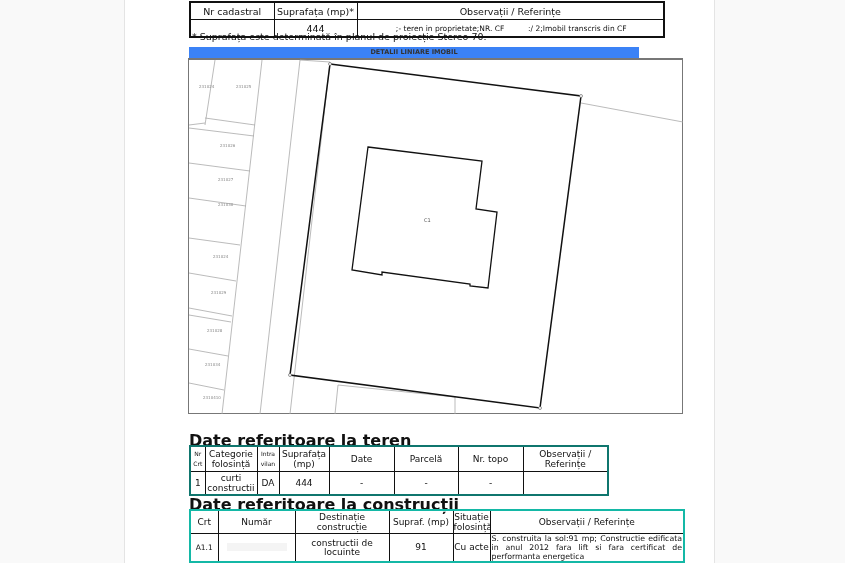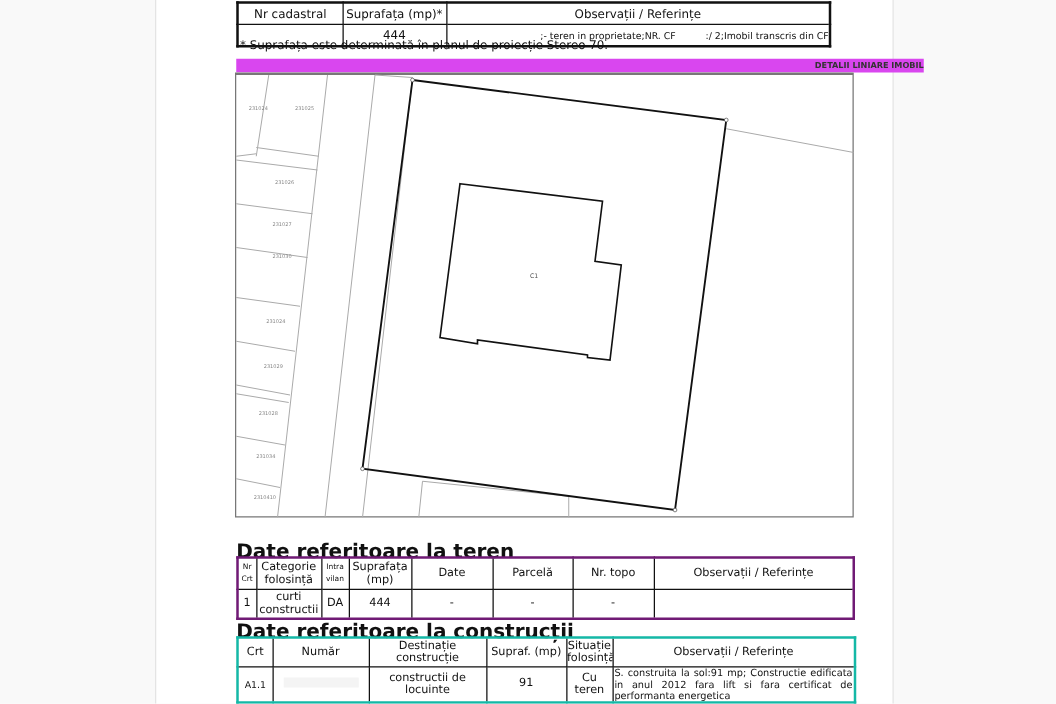--- a/index.html
+++ b/index.html
@@ -5,25 +5,25 @@
   html, body { margin:0; padding:0; }
   body { width:845px; height:563px; background:#f9f9f9; position:relative; overflow:hidden;
          font-family:"DejaVu Sans", sans-serif; color:#111; }
   .page { position:absolute; left:124px; top:0; width:589px; height:563px; background:#fff;
           border-left:1px solid #e4e4e4; border-right:1px solid #e4e4e4; }
   table { border-collapse:collapse; position:absolute; table-layout:fixed; }
   td, th { border:1px solid #111; padding:0; text-align:center; vertical-align:middle; font-weight:normal; overflow:hidden; }
   .t-top { left:189px; top:1px; width:476px; border:2px solid #111; font-size:9.5px; }
   .t-top td { height:16px; }
   .foot { position:absolute; left:192px; top:31px; font-size:9.5px; white-space:nowrap; }
-  .band { position:absolute; left:189px; top:47px; width:550px; height:11px; background:#d946ef;
-          font-size:6.5px; text-align:right; line-height:11px; font-weight:bold; color:#333; }
+  .band { position:absolute; left:189px; top:47px; width:450px; height:11px; background:#3b82f6;
+          font-size:6.5px; text-align:center; line-height:11px; font-weight:bold; color:#333; }
   .map { position:absolute; left:188px; top:58px; width:495px; height:356px; border:1px solid #777; border-top:2px solid #777; background:#fff; box-sizing:border-box; }
   .sec-title { position:absolute; font-size:16px; font-weight:bold; white-space:nowrap; }
-  .t-teren { left:189px; top:445px; width:495px; border:2px solid #701a75; font-size:9px; }
+  .t-teren { left:189px; top:445px; width:420px; border:2px solid #0f766e; font-size:9px; }
   .t-teren .hdr td { height:24px; line-height:10px; }
   .t-teren .row td { height:22px; line-height:10px; }
   .t-con { left:189px; top:509px; width:496px; border:2px solid #14b8a6; font-size:9px; }
   .t-con .hdr td { height:22px; line-height:10px; }
   .t-con .row td { height:26px; line-height:9px; }
   .small { font-size:6px; line-height:7px; }
   .obs { text-align:justify; font-size:7.8px; padding:0 1px; line-height:8.5px; vertical-align:top; }
   .redact { display:inline-block; width:60px; height:8px; background:#f4f4f4; }
 </style>
 </head>
@@ -39,21 +39,21 @@
     </colgroup>
   <tbody>
       <tr>
     <td>Nr cadastral</td>
     <td>Suprafața (mp)*</td>
     <td>Observații / Referințe</td>
   </tr>
   <tr>
     <td></td>
     <td>444</td>
-    <td style="text-align:right;font-size:7.5px;padding-left:2px;white-space:pre;">;- teren in proprietate;NR. CF          :/ 2;Imobil transcris din CF</td>
+    <td style="text-align:center;font-size:7.5px;padding-left:2px;white-space:pre;">;- teren in proprietate;NR. CF          :/ 2;Imobil transcris din CF</td>
   </tr>
 </tbody>
   </table>
 
 <div class="foot">* Suprafața este determinată în planul de proiecție Stereo 70.</div>
 
 <div class="band">DETALII LINIARE IMOBIL</div>
 
 <div class="map">
   <svg width="495" height="356" viewBox="188 58 495 356" style="position:absolute;left:-1px;top:-2px;">
@@ -160,17 +160,17 @@
     <td>Destinație construcție</td>
     <td>Supraf. (mp)</td>
     <td>Situație folosință</td>
     <td>Observații / Referințe</td>
   </tr>
   <tr class="row">
     <td style="font-size:7.5px">A1.1</td>
     <td><span class="redact"></span></td>
     <td>constructii de locuinte</td>
     <td>91</td>
-    <td>Cu teren</td>
+    <td>Cu acte</td>
     <td class="obs">S. construita la sol:91 mp; Constructie edificata in anul 2012 fara lift si fara certificat de performanta energetica</td>
   </tr>
 </tbody>
   </table>
 
 </body></html>

